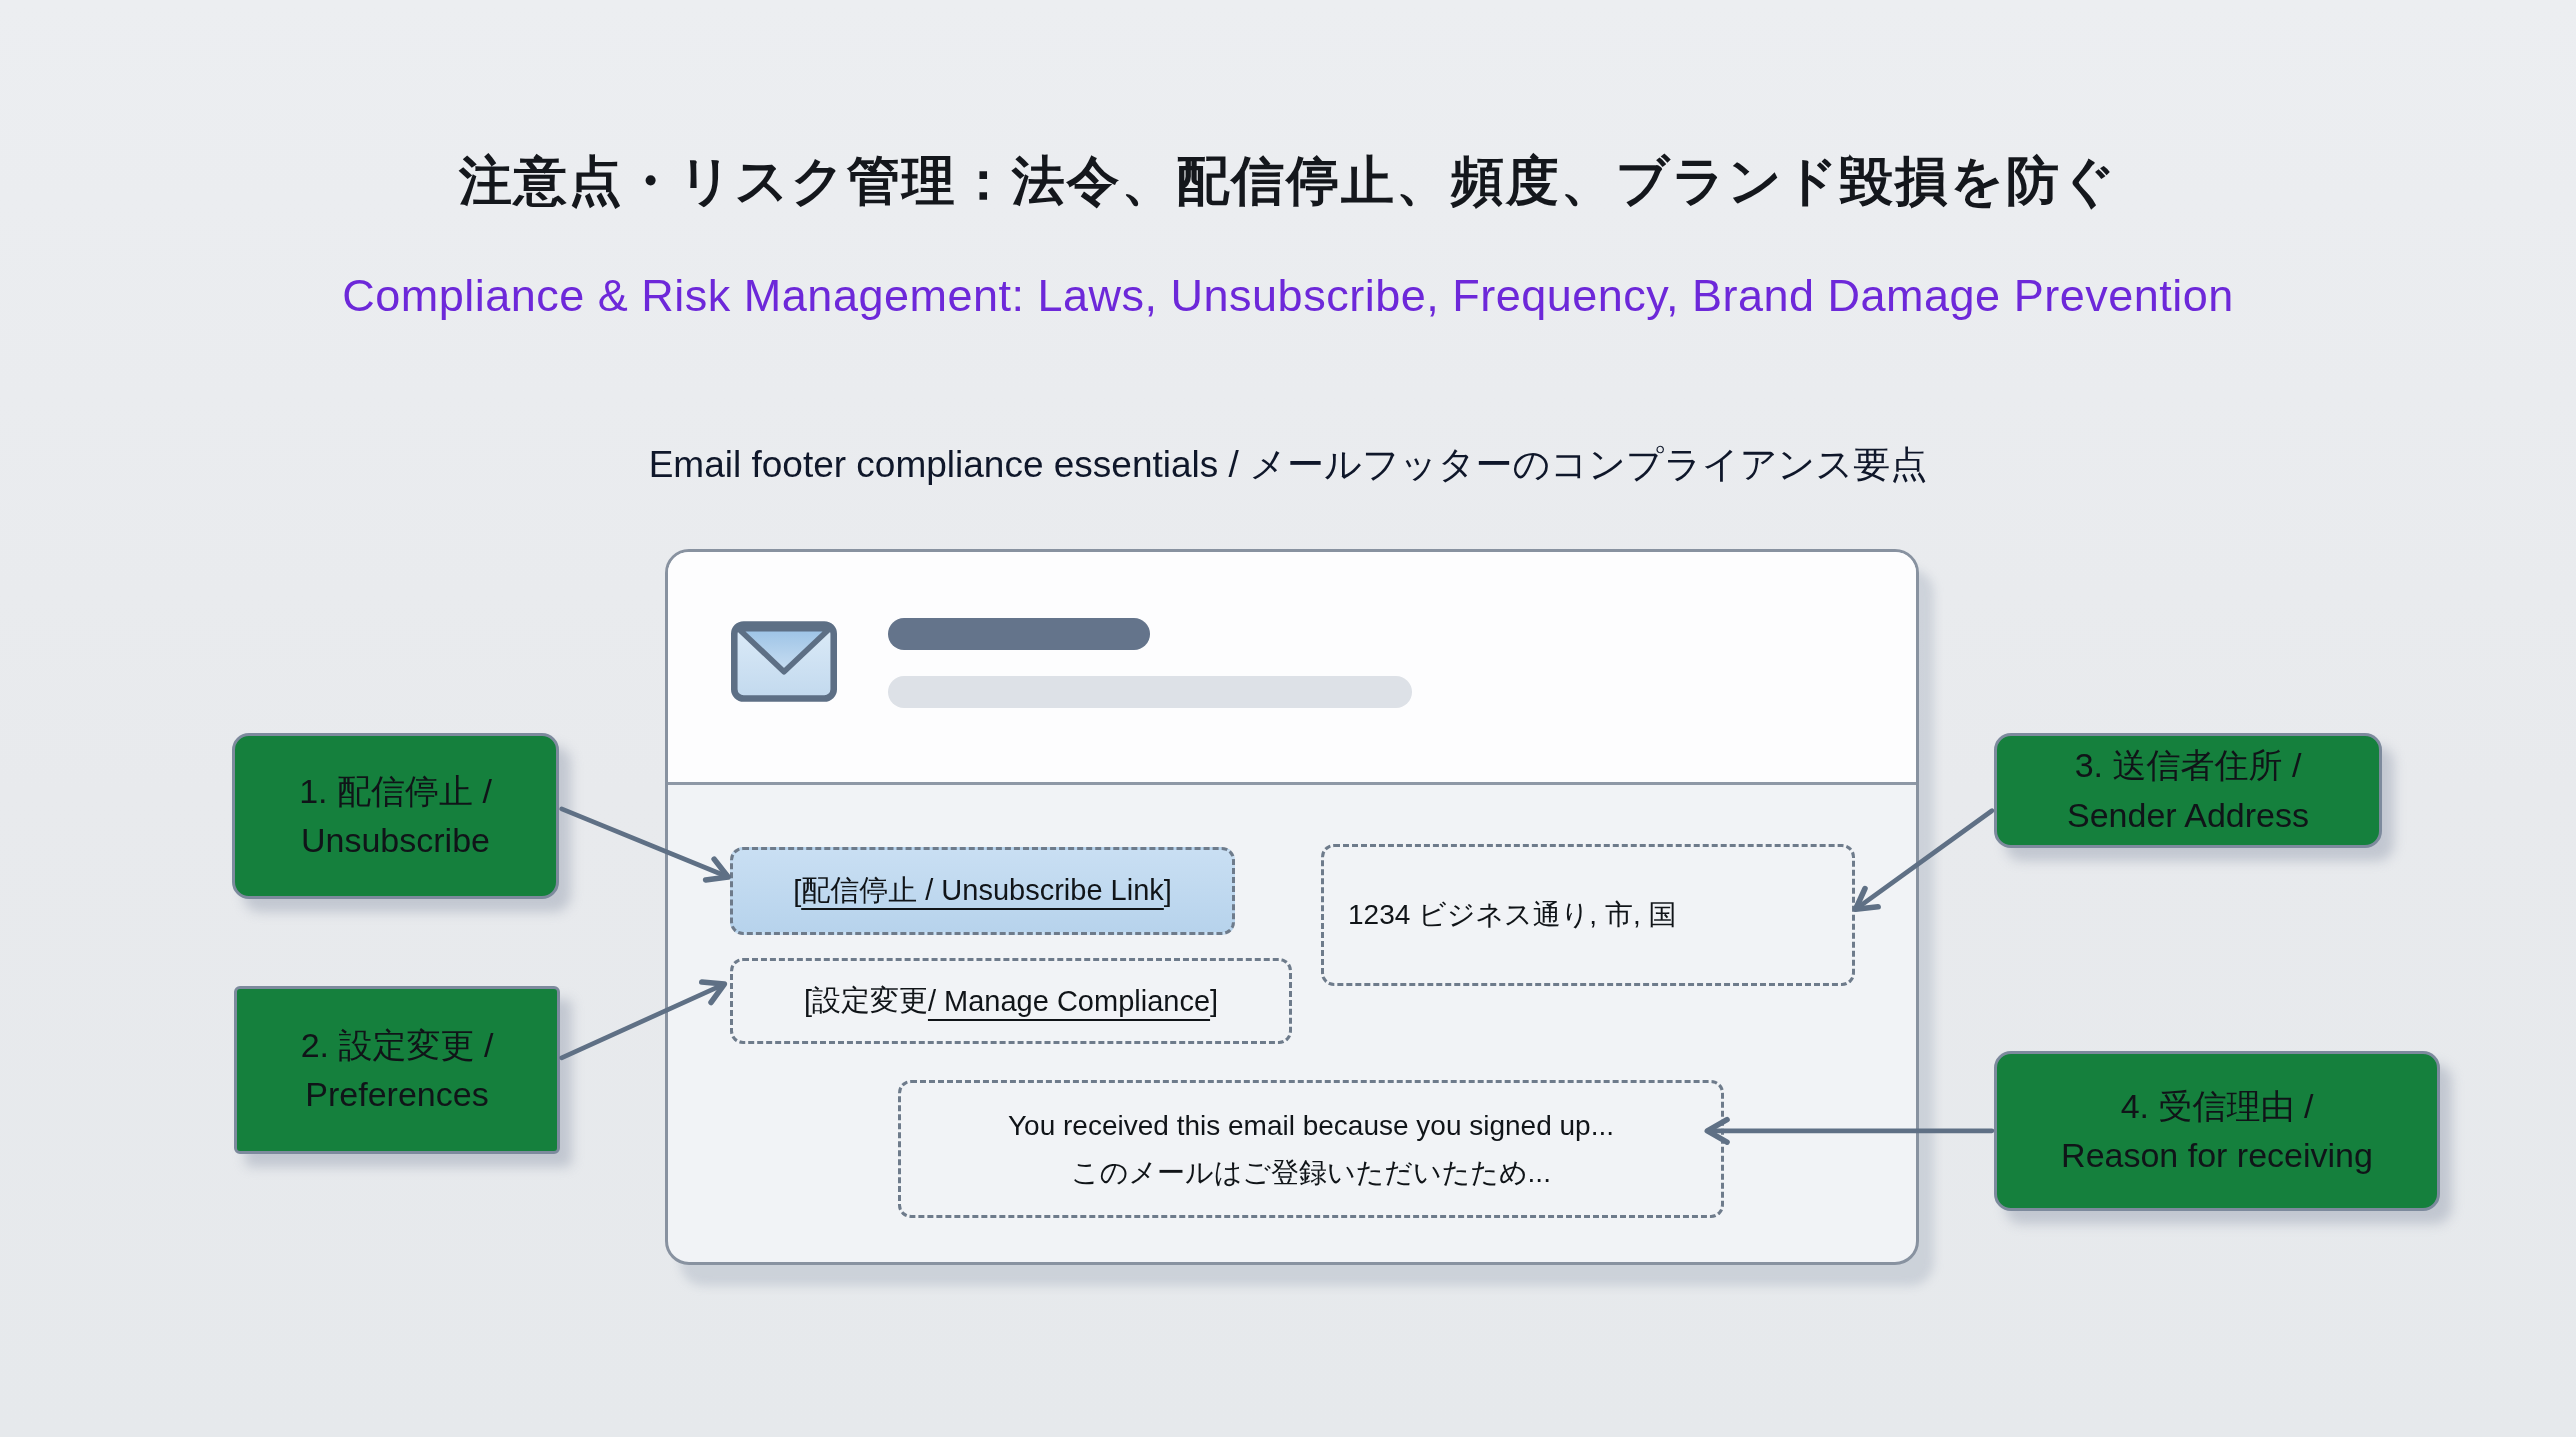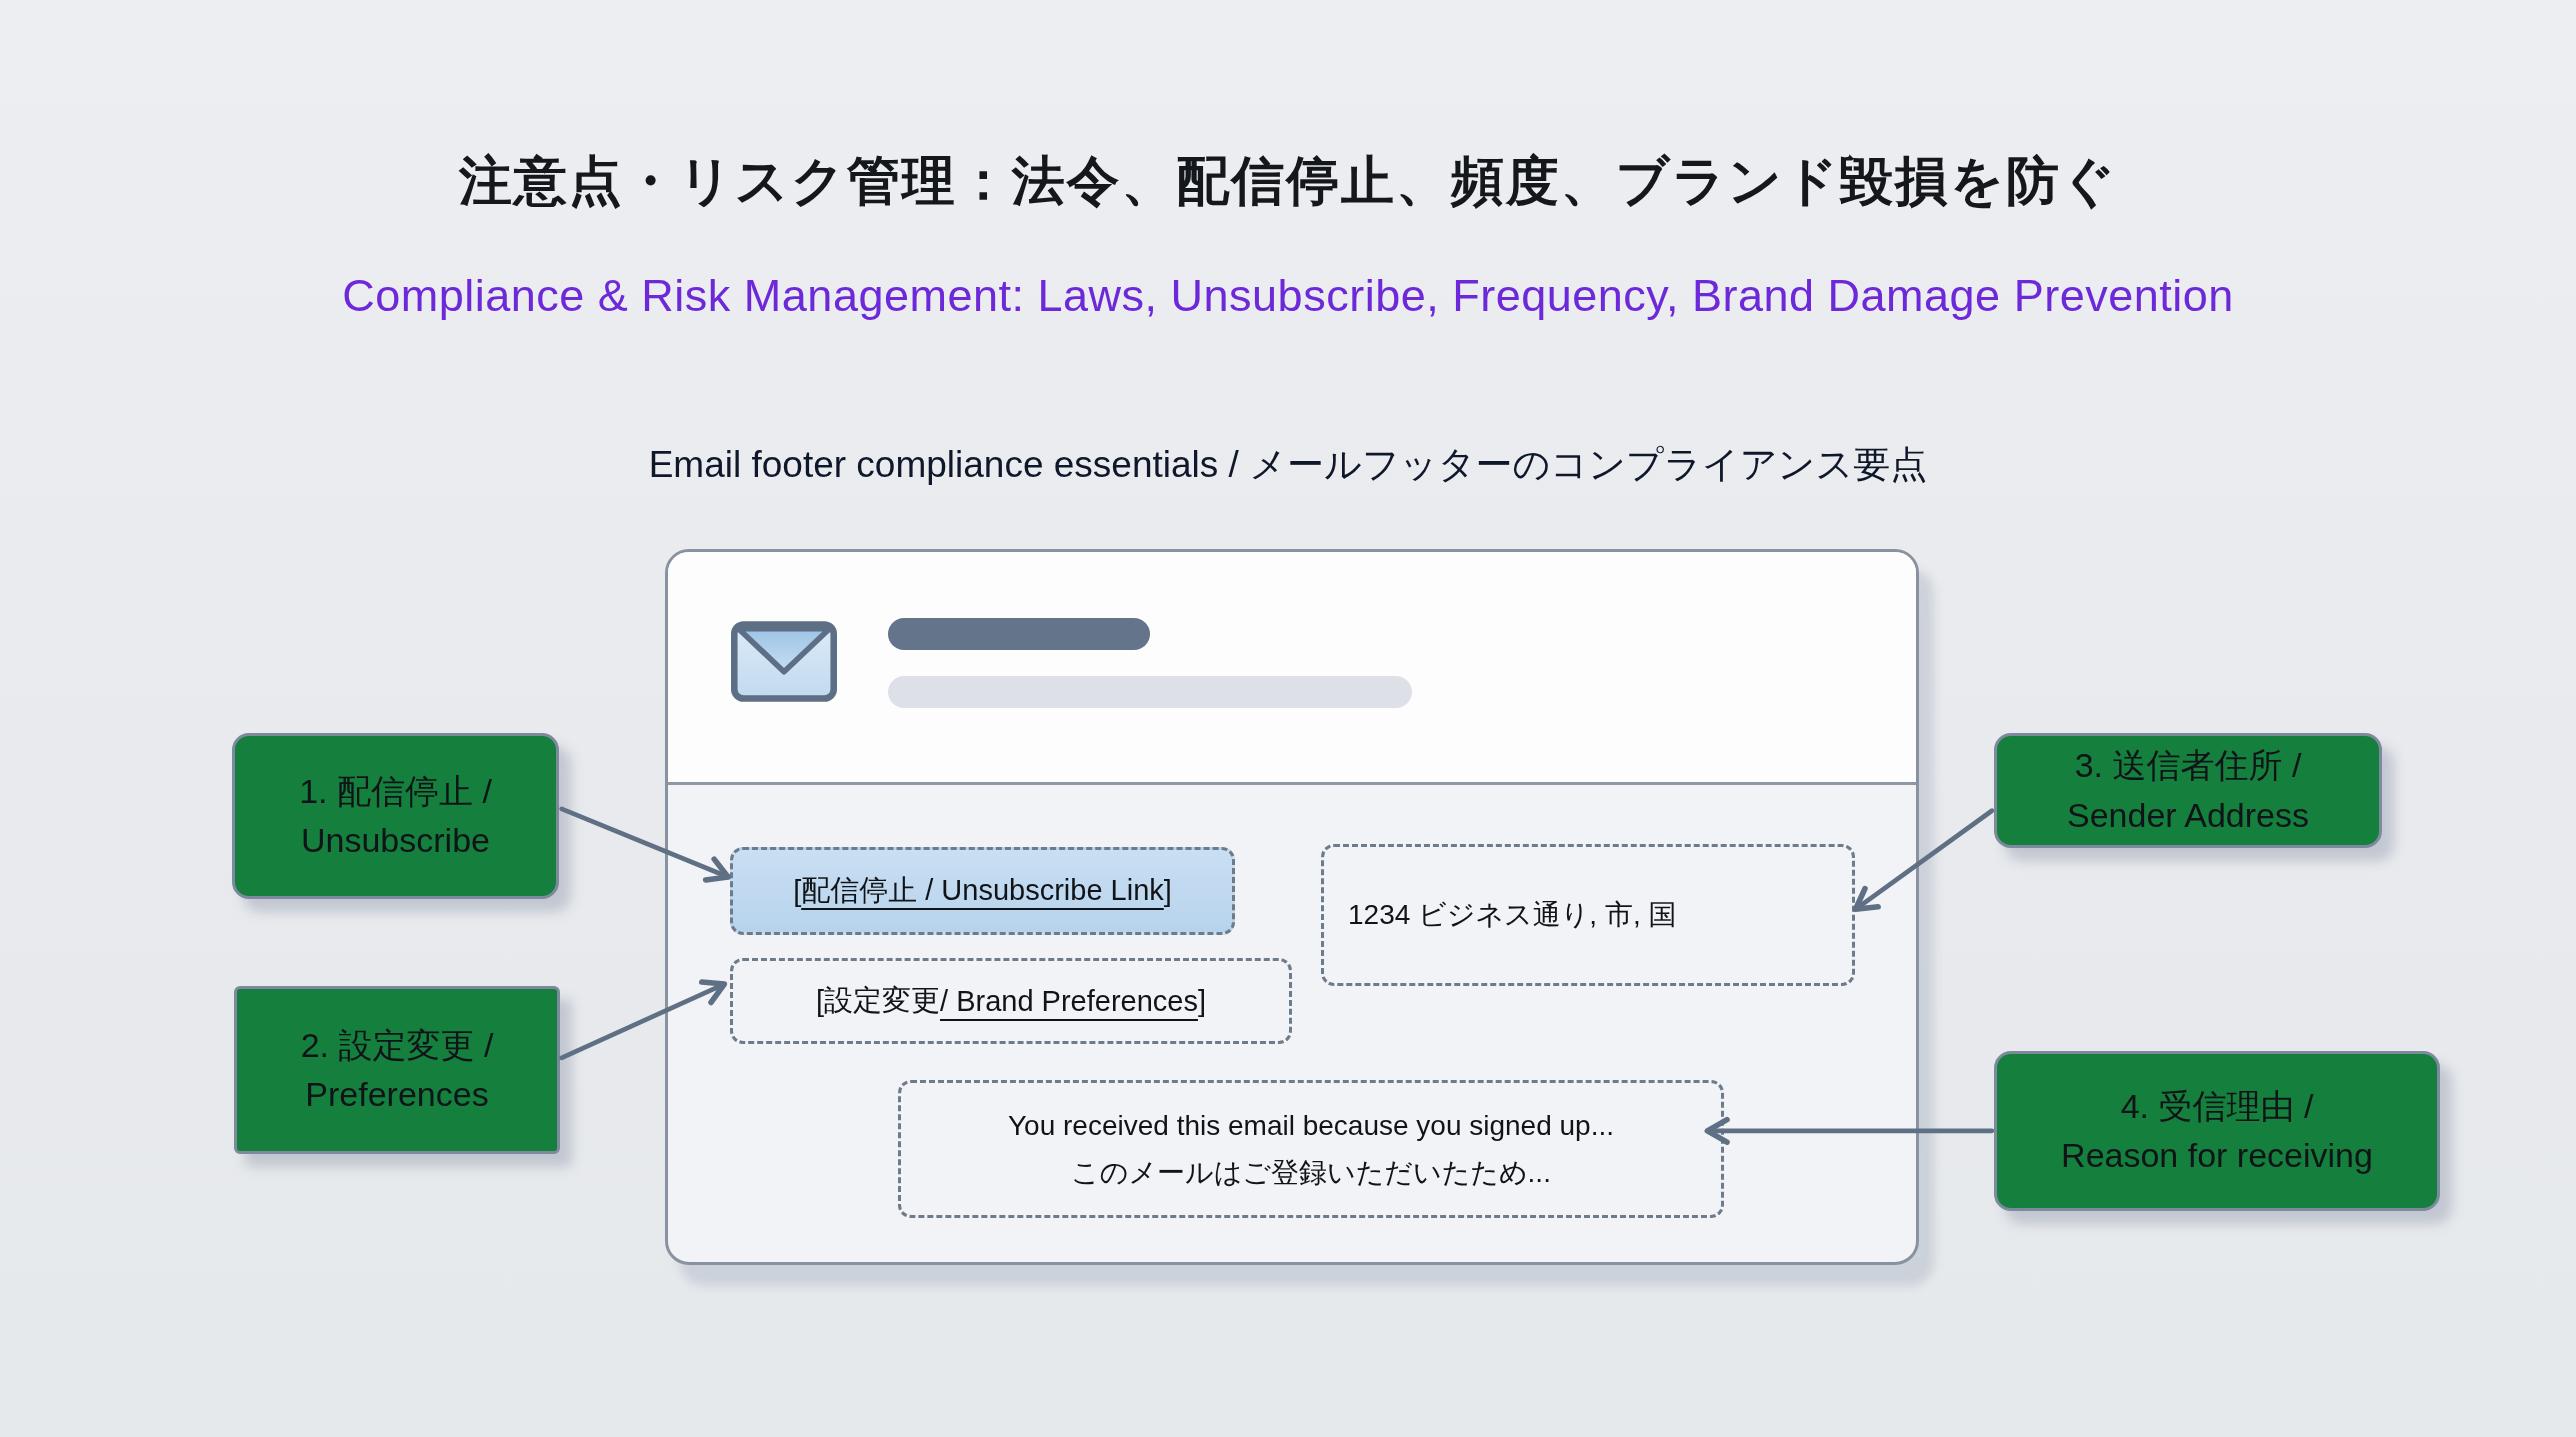--- a/index.html
+++ b/index.html
@@ -120,21 +120,21 @@
 
     <div class="dash-box unsub">
       <span>[</span>
         <span class="u">配信停止 / Unsubscribe Link</span>
         <span>]</span>
     </div>
 
     <div class="dash-box prefs">
       <span>[</span>
         <span>設定変更 </span>
-        <span class="u">/ Brand Preferences</span>
+        <span class="u">/ Manage Compliance</span>
         <span>]</span>
     </div>
 
     <div class="dash-box addr">
       <div>
         <div>1234 ビジネス通り, 市, 国</div>
       </div>
     </div>
 
     <div class="dash-box reason">

